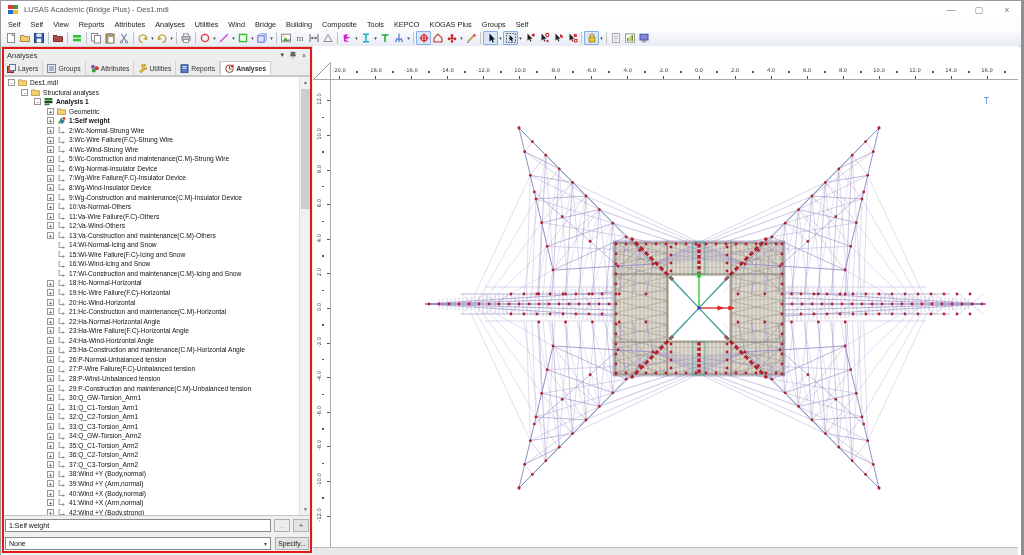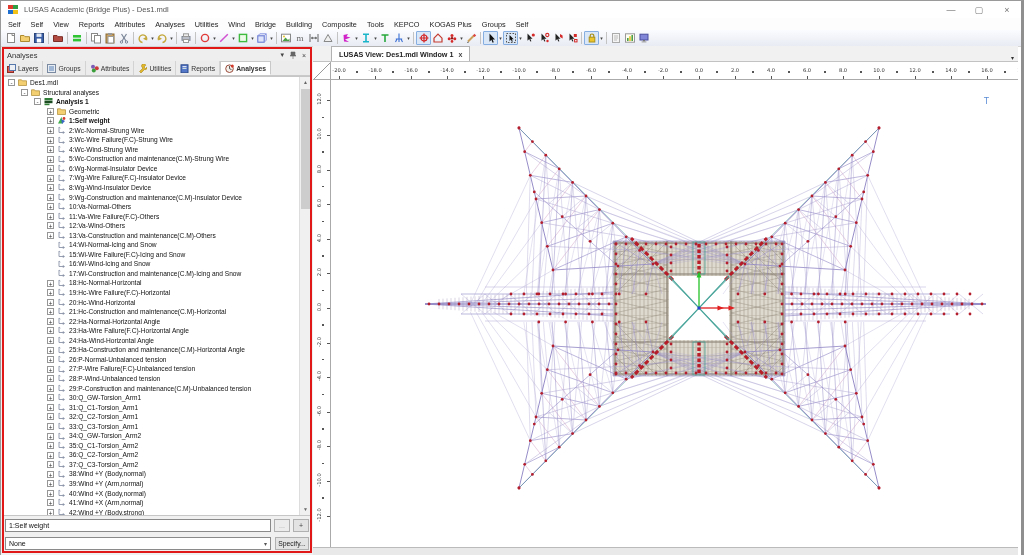--- a/index.html
+++ b/index.html
@@ -929,27 +929,20 @@
       <div class="combo">
           <span>None</span>
           <span class="chev">▾</span>
         </div>
       <div class="spbtn">Specify...</div>
     </div>
   </div>
   <div id="redbox"></div>
 
   <div id="viewarea">
-    <div class="vtabbar">
-      <div class="vtab">
-          <span>LUSAS View: Des1.mdl Window 1</span>
-          <span class="x">x</span>
-        </div>
-      <div class="scr">▾</div>
-    </div>
     <div class="corner">
       <svg width="18" height="18">
           <line x1="1" y1="17" x2="17" y2="1" stroke="#999" stroke-width="1"></line>
         </svg>
     </div>
     <div id="rulertop">
         <span class="rlab" style="left: -2px; top: 5px; width: 20px; text-align: center;">-20.0</span>
         <span class="rtick" style="left: 8px; bottom: 0px; width: 1px; height: 3px;"></span>
         <span class="rdot" style="left: 25px; top: 9px;"></span>
         <span class="rlab" style="left: 34px; top: 5px; width: 20px; text-align: center;">-18.0</span>

